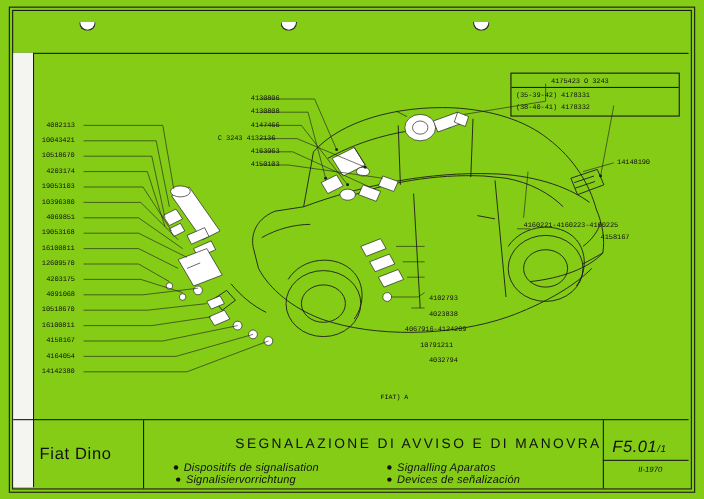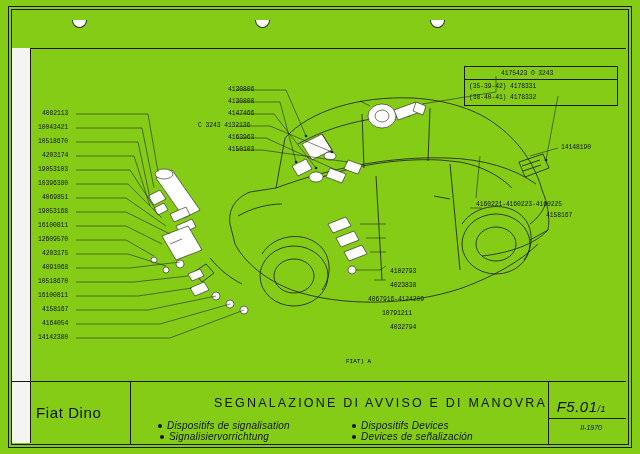--- a/index.html
+++ b/index.html
@@ -268,21 +268,21 @@
 
     <div class="main-title">SEGNALAZIONE  DI  AVVISO  E  DI  MANOVRA</div>
 
     <div class="subcol" style="left:146px;top:38px">
       <span class="bullet"></span><span>Dispositifs de signalisation</span>
     </div>
     <div class="subcol" style="left:148px;top:49px">
       <span class="bullet"></span><span>Signalisiervorrichtung</span>
     </div>
     <div class="subcol" style="left:340px;top:38px">
-      <span class="bullet"></span><span>Dispositifs Devices</span>
+      <span class="bullet"></span><span>Signalling Aparatos</span>
     </div>
     <div class="subcol" style="left:340px;top:49px">
       <span class="bullet"></span><span>Devices de señalización</span>
     </div>
 
     <div class="code">
       <span>F5.01</span><small>/1</small>
     </div>
     <div class="date">II-1970</div>
   </div>

